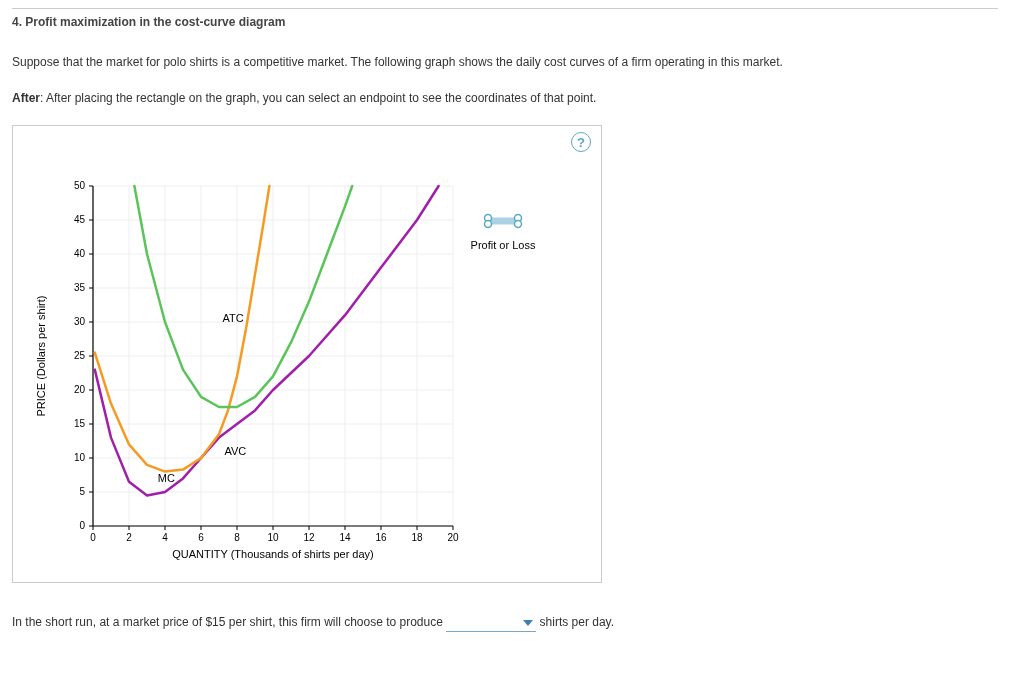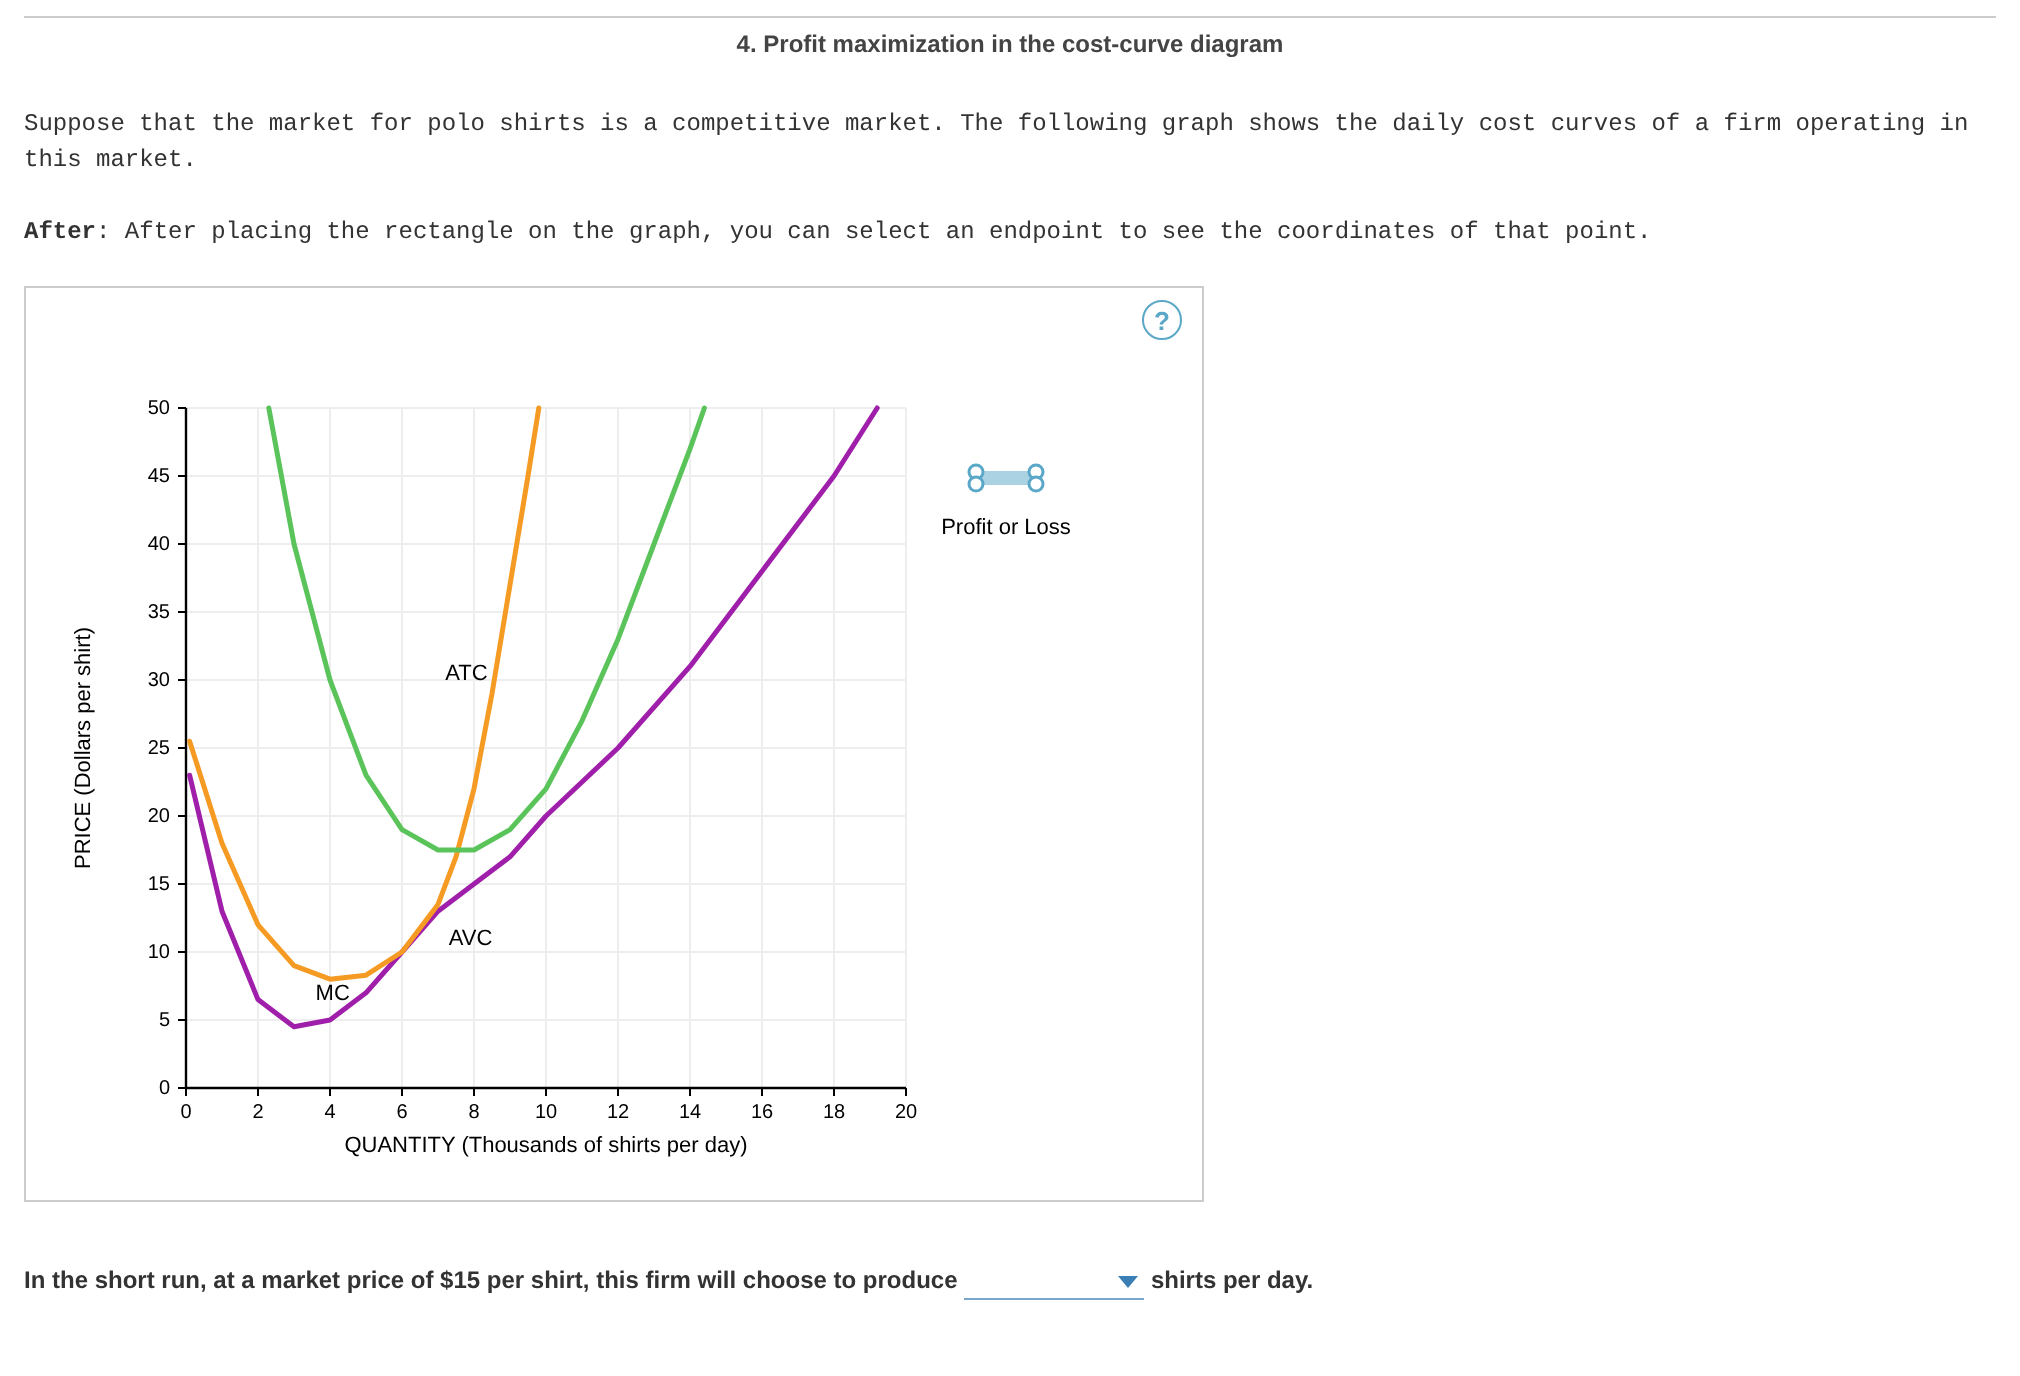--- a/index.html
+++ b/index.html
@@ -8,32 +8,30 @@
     padding: 8px 12px;
     font-family: Verdana, Geneva, sans-serif;
     font-size: 12px;
     color: #333;
     background: #fff;
   }
   .header {
     border-top: 1px solid #ccc;
     padding-top: 6px;
     padding-bottom: 6px;
-    text-align: center;
   }
   .q-title {
     font-weight: bold;
     color: #444;
     font-size: 12px;
   }
   .para {
     margin: 18px 0;
     line-height: 1.5;
     color: #333;
-    font-family: Liberation Mono, monospace;
   }
   .hint-label { font-weight: bold; }
   .graph-wrap {
     position: relative;
     border: 1px solid #ccc;
     width: 590px;
     height: 458px;
     margin-top: 8px;
     margin-bottom: 30px;
   }
@@ -51,21 +49,20 @@
     background: #fff;
   }
   svg { display: block; }
   .axis-label { font-size: 11px; fill: #000; }
   .tick-label { font-size: 10px; fill: #000; }
   .curve-label { font-size: 11px; fill: #000; }
   .legend-text { font-size: 11px; fill: #000; }
   .sentence {
     margin-top: 22px;
     line-height: 1.6;
-    font-weight: bold;
   }
   .dropdown {
     display: inline-flex;
     align-items: center;
     border-bottom: 1px solid #7aa8cc;
     min-width: 90px;
     height: 18px;
     padding: 0 3px;
     cursor: pointer;
     vertical-align: bottom;

